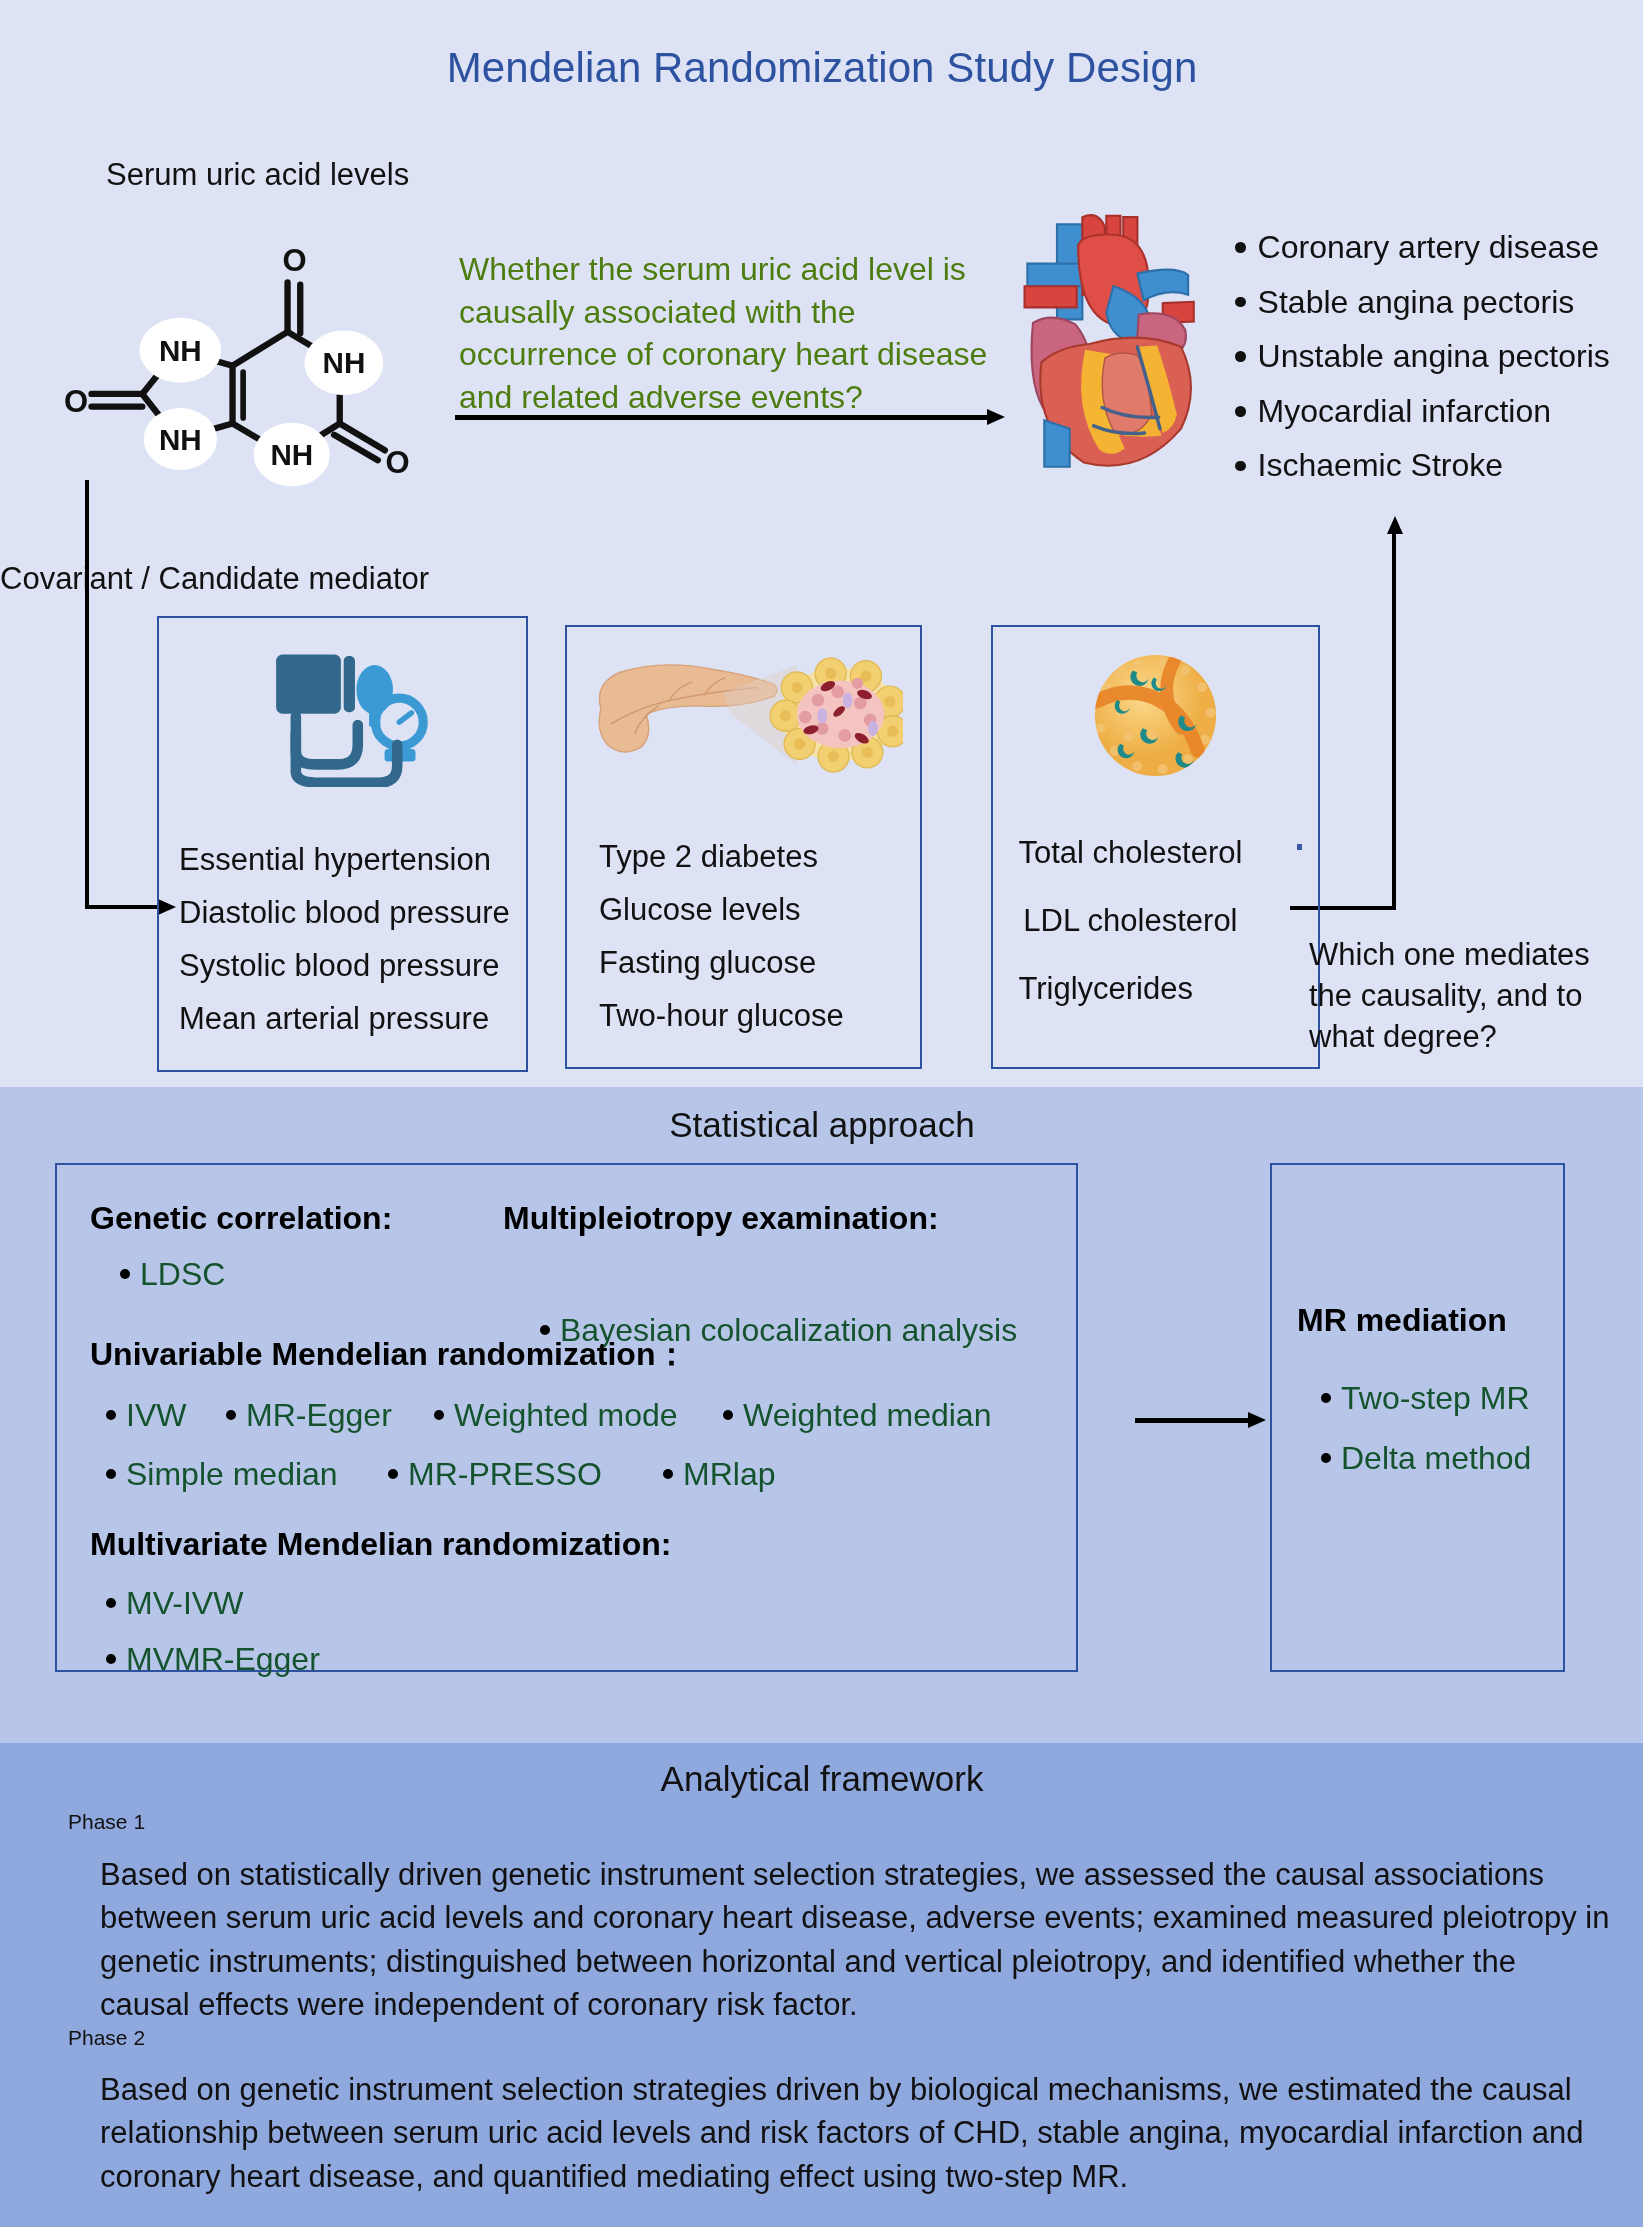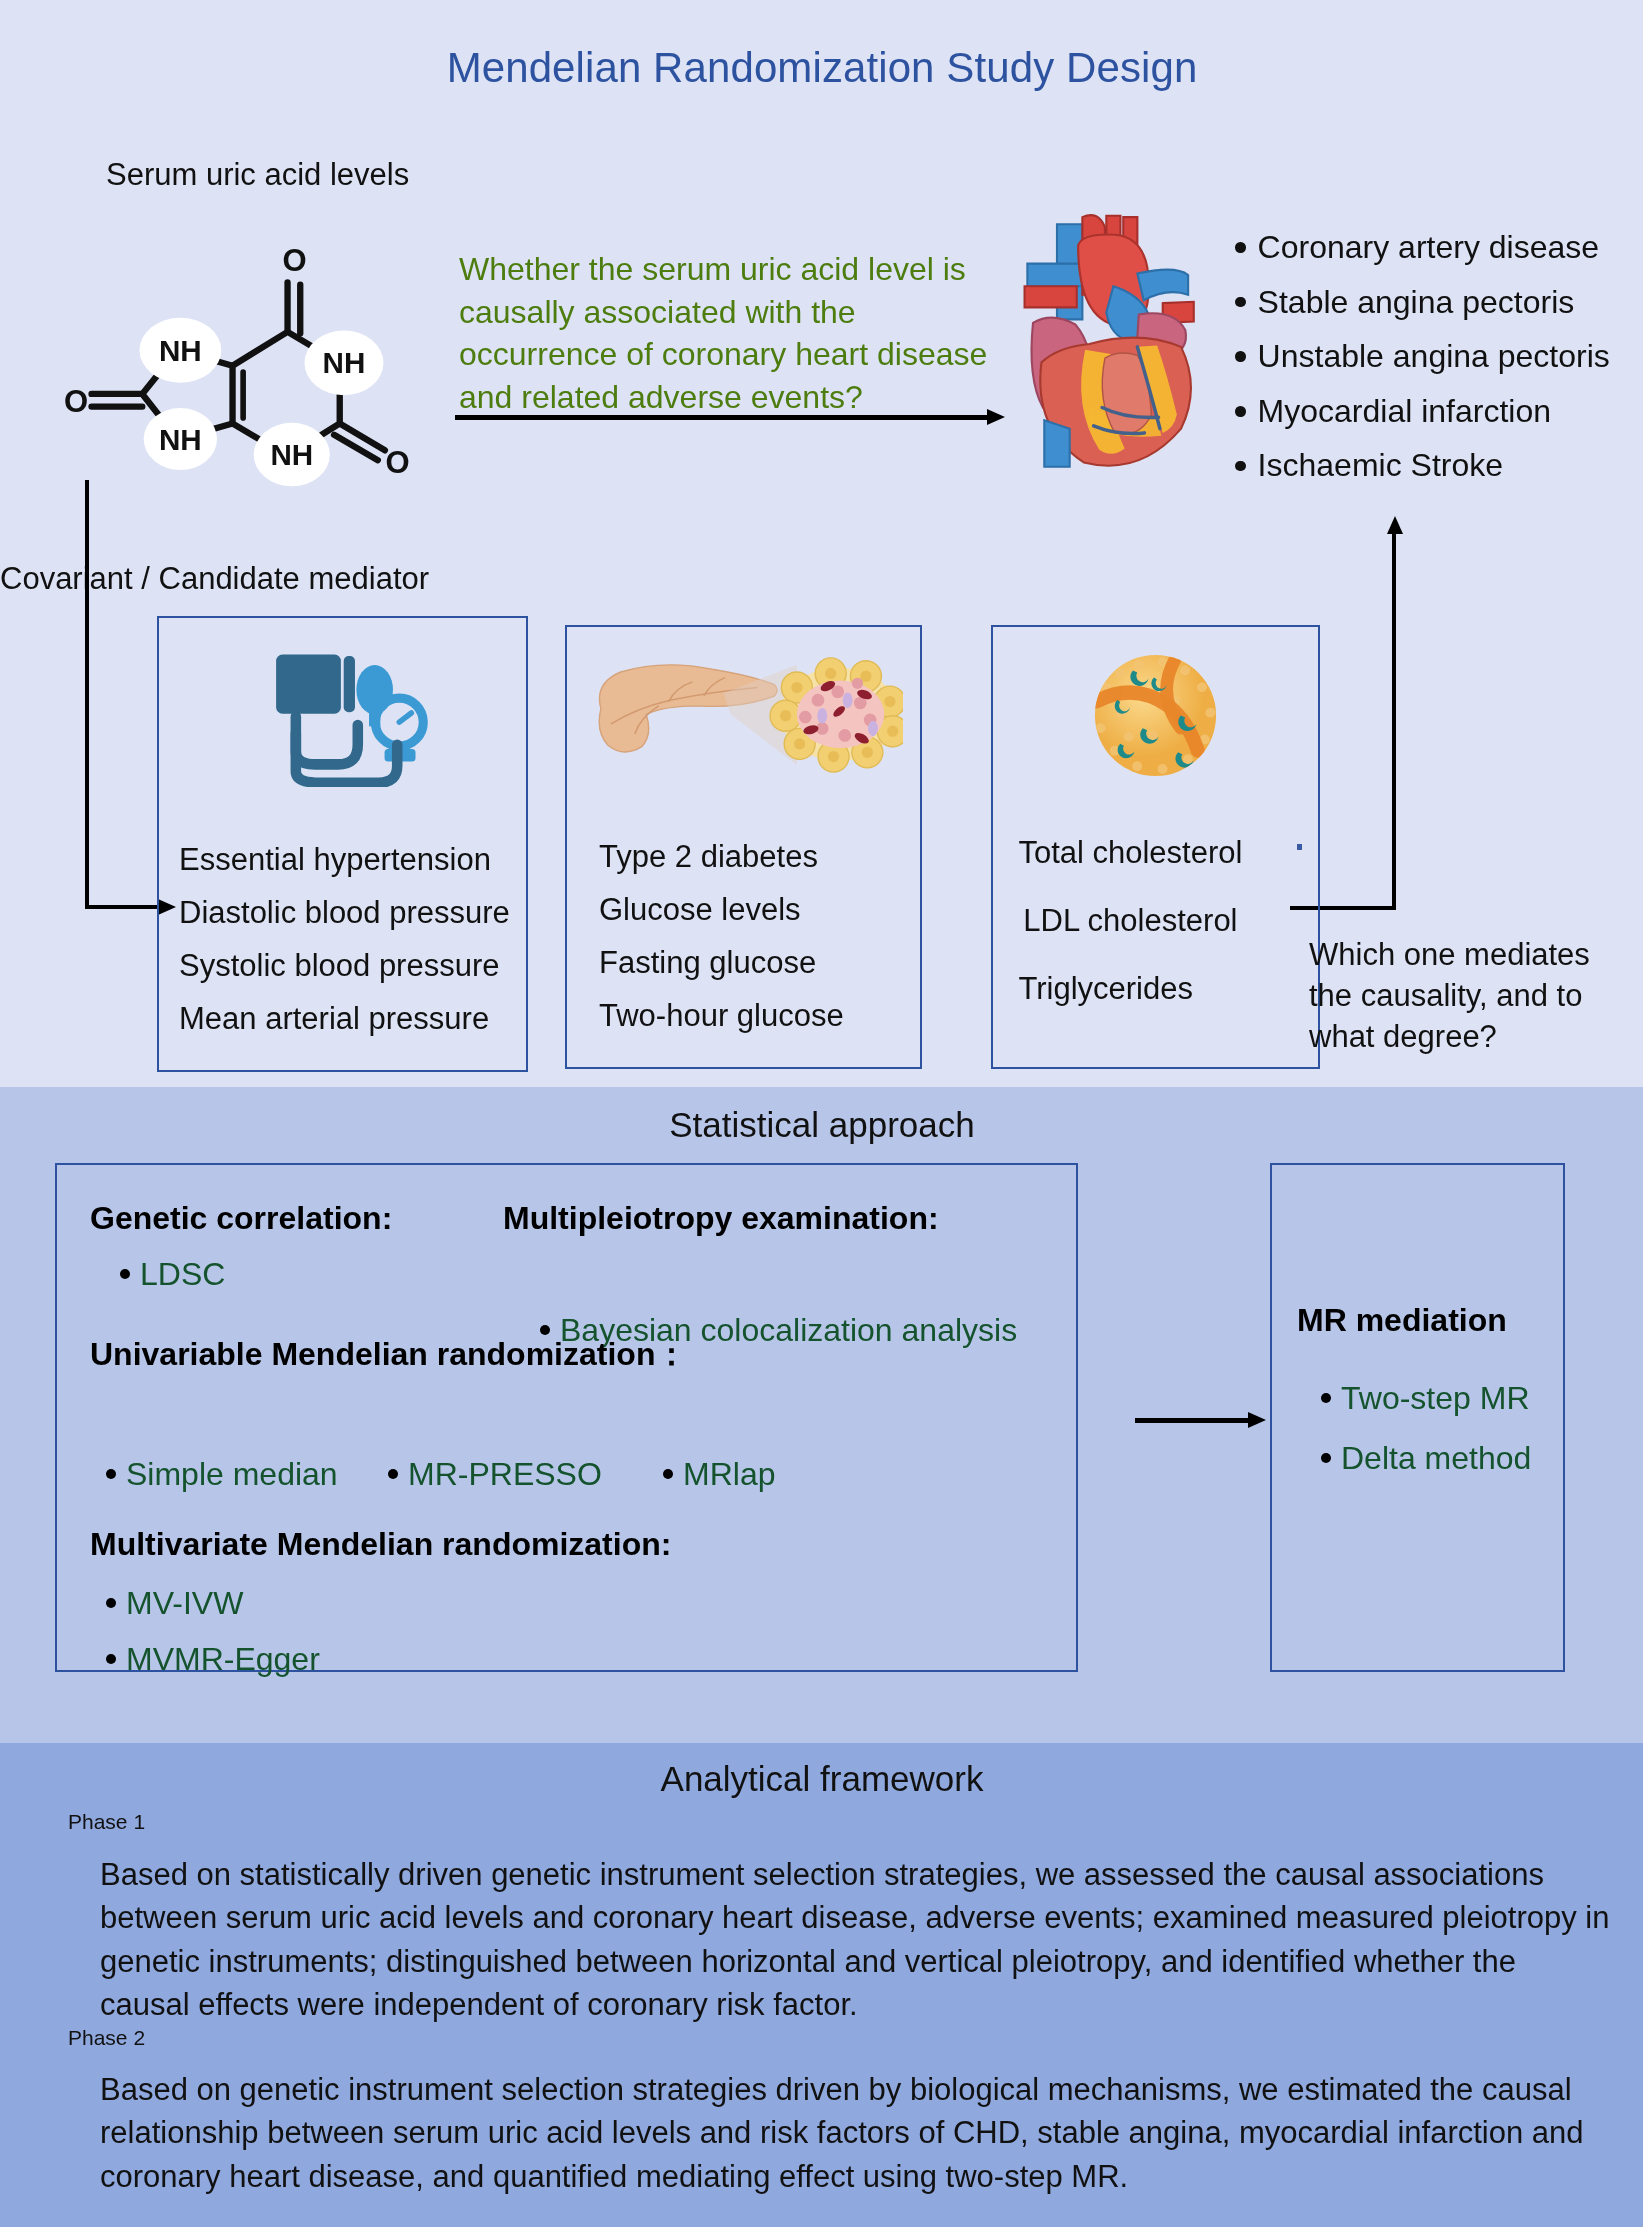--- a/index.html
+++ b/index.html
@@ -380,20 +380,26 @@
     <div class="harrow-head" style="left:113px;"></div>
   </div>
 
   <div class="hd" id="gc-head">Genetic correlation:</div>
   <div class="li" id="gc-item"><span class="bdot"></span><span>LDSC</span></div>
 
   <div class="hd" id="mp-head">Multipleiotropy examination:</div>
   <div class="li" id="mp-item"><span class="bdot"></span><span>Bayesian colocalization analysis</span></div>
 
   <div class="hd" id="uni-head">Univariable Mendelian randomization：</div>
+  <div id="uni-r1">
+    <div class="li" style="width:120px;"><span class="bdot"></span><span>IVW</span></div>
+    <div class="li" style="width:208px;"><span class="bdot"></span><span>MR-Egger</span></div>
+    <div class="li" style="width:289px;"><span class="bdot"></span><span>Weighted mode</span></div>
+    <div class="li"><span class="bdot"></span><span>Weighted median</span></div>
+  </div>
   <div id="uni-r2">
     <div class="li" style="width:282px;"><span class="bdot"></span><span>Simple median</span></div>
     <div class="li" style="width:275px;"><span class="bdot"></span><span>MR-PRESSO</span></div>
     <div class="li"><span class="bdot"></span><span>MRlap</span></div>
   </div>
 
   <div class="hd" id="multi-head">Multivariate Mendelian randomization:</div>
   <div class="li" id="multi-1"><span class="bdot"></span><span>MV-IVW</span></div>
   <div class="li" id="multi-2"><span class="bdot"></span><span>MVMR-Egger</span></div>
 

